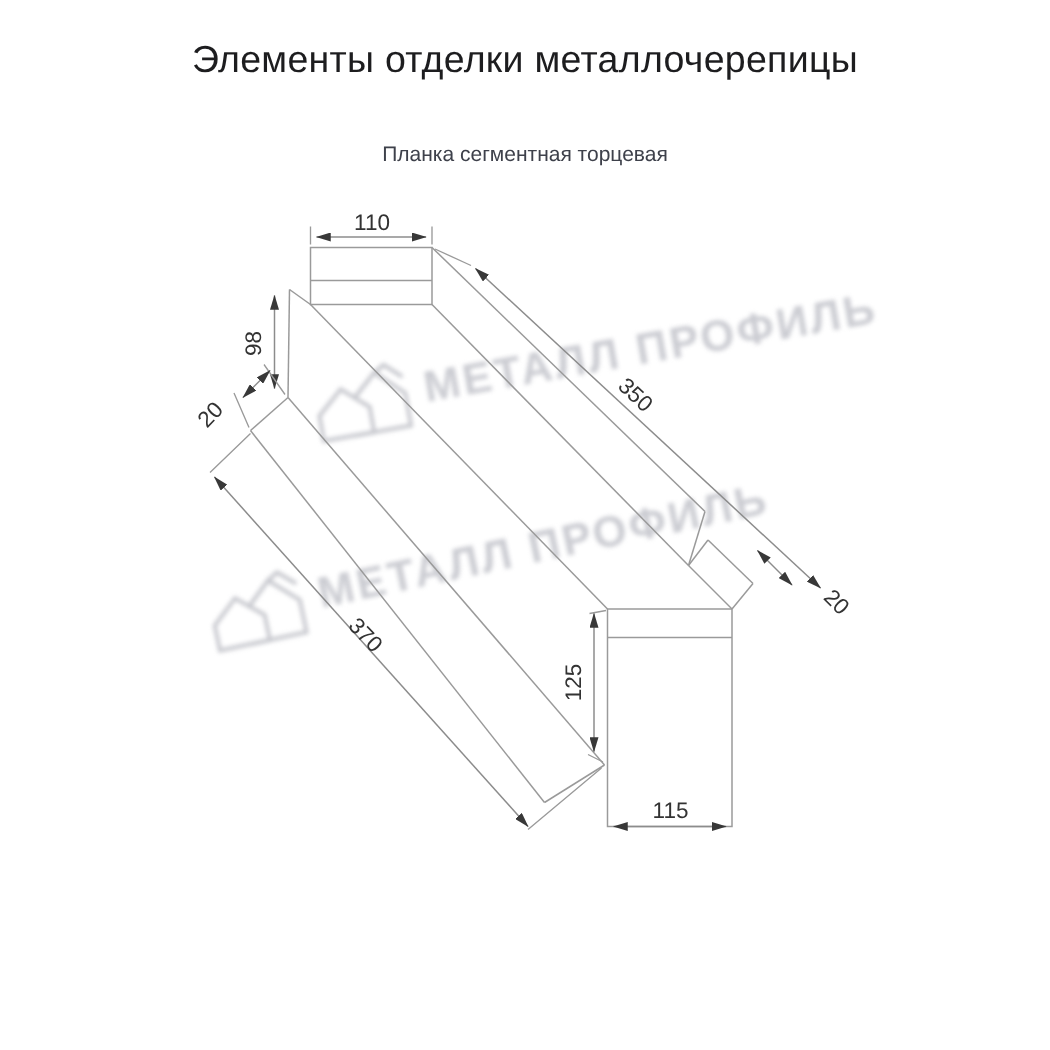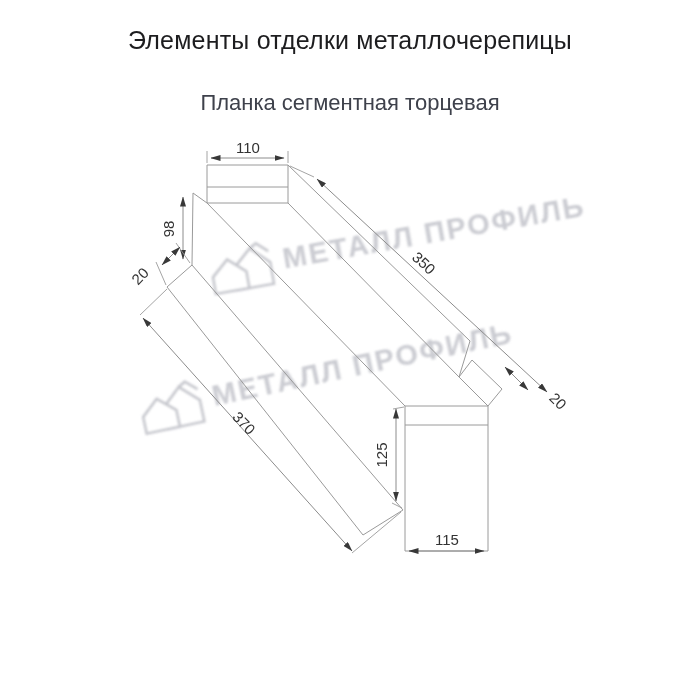--- a/index.html
+++ b/index.html
@@ -1,21 +1,21 @@
 <!DOCTYPE html>
 <html><head>
 <meta charset="utf-8">
 <style>
   html,body{margin:0;padding:0;background:#fff;}
   .page{position:relative;width:700px;height:568px;background:#ffffff;overflow:hidden;
         font-family:"Liberation Sans", sans-serif;}
   .title{position:absolute;top:26px;left:0;width:700px;text-align:center;
          font-size:25px;font-weight:500;color:#1d1d1f;letter-spacing:0.2px;}
   .subtitle{position:absolute;top:93px;left:0;width:700px;text-align:center;
-            font-size:22px;line-height:19.5px;color:#3e414b;}
+            font-size:14px;line-height:19.5px;color:#3e414b;}
   .footer{position:absolute;left:17px;top:646px;font-size:13.5px;line-height:18px;color:#3a3a3e;}
   .wm{position:absolute;display:flex;align-items:center;gap:10px;color:#cbccd2;
       filter:blur(1.3px);font-weight:bold;font-size:29px;letter-spacing:2px;
       white-space:nowrap;transform-origin:left center;}
   .wm1{left:208px;top:246px;transform:rotate(-10deg);}
   .wm2{left:138px;top:386px;transform:rotate(-12deg);}
   .wm svg{flex:0 0 auto;}
   svg.draw{position:absolute;left:0;top:0;}
   .partline{stroke:#9a9a9a;stroke-width:1;fill:none;}
   .dimline{stroke:#8c8c8c;stroke-width:1;fill:none;}

